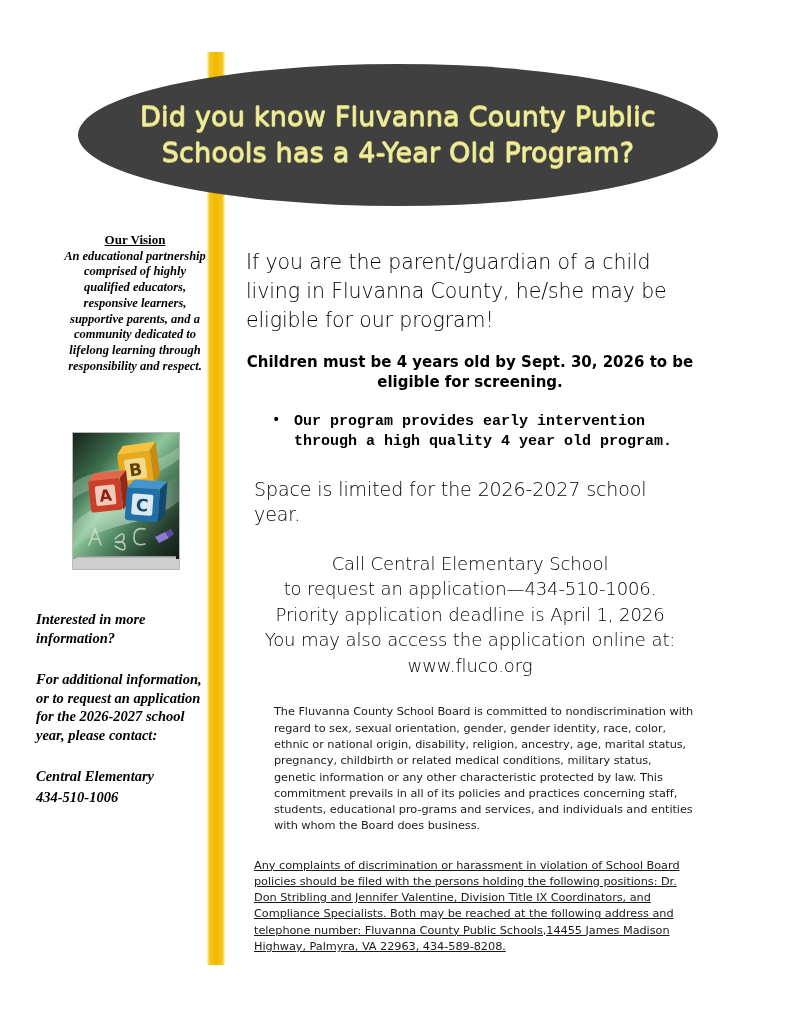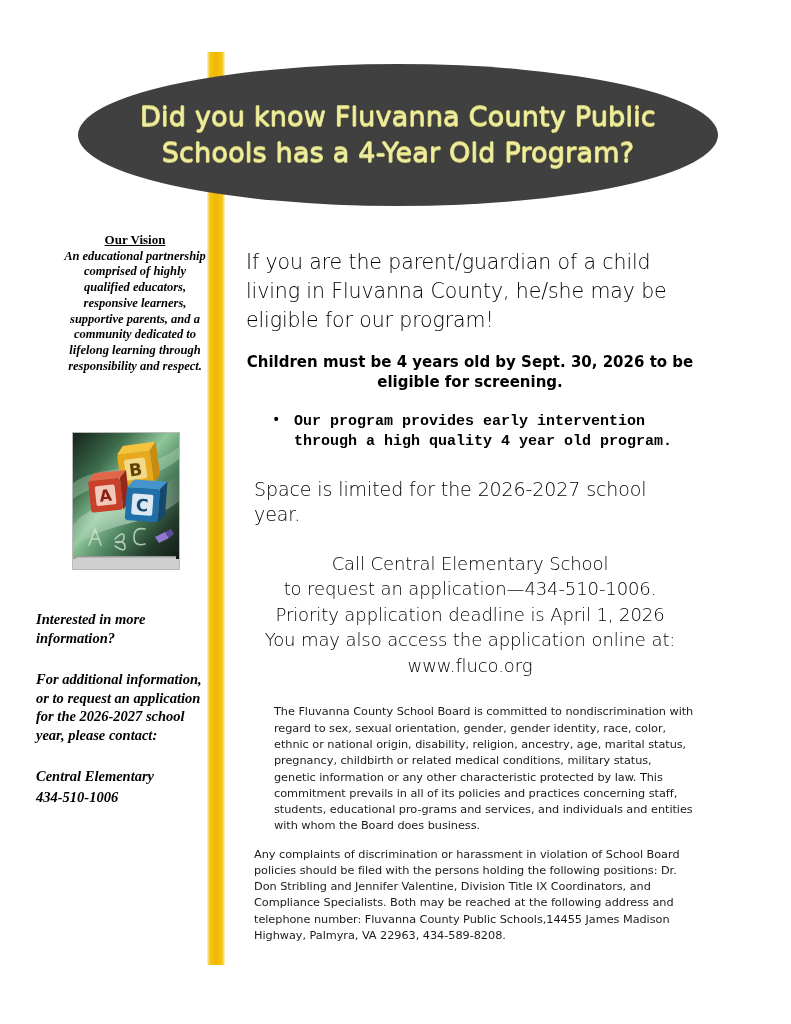--- a/index.html
+++ b/index.html
@@ -187,21 +187,21 @@
   .legal {
     font-family: "DejaVu Sans", sans-serif;
     font-size: 11.3px;
     line-height: 1.44;
     margin: 0;
     text-align: left;
     color: #1a1a1a;
     letter-spacing: -0.05px;
   }
   #legal-1 { margin-top: 26px; padding-left: 6px; margin-left: 22px; }
-  #legal-2 { margin-top: 12px; padding-left: 8px; }
+  #legal-2 { margin-top: 23px; padding-left: 8px; text-decoration: underline; }
 </style>
 </head>
 <body>
 
 <div id="gold-bar"></div>
 
 <div id="header-ellipse">
   <div id="header-title">Did you know Fluvanna County Public
 Schools has a 4-Year Old Program?</div>
 </div>

